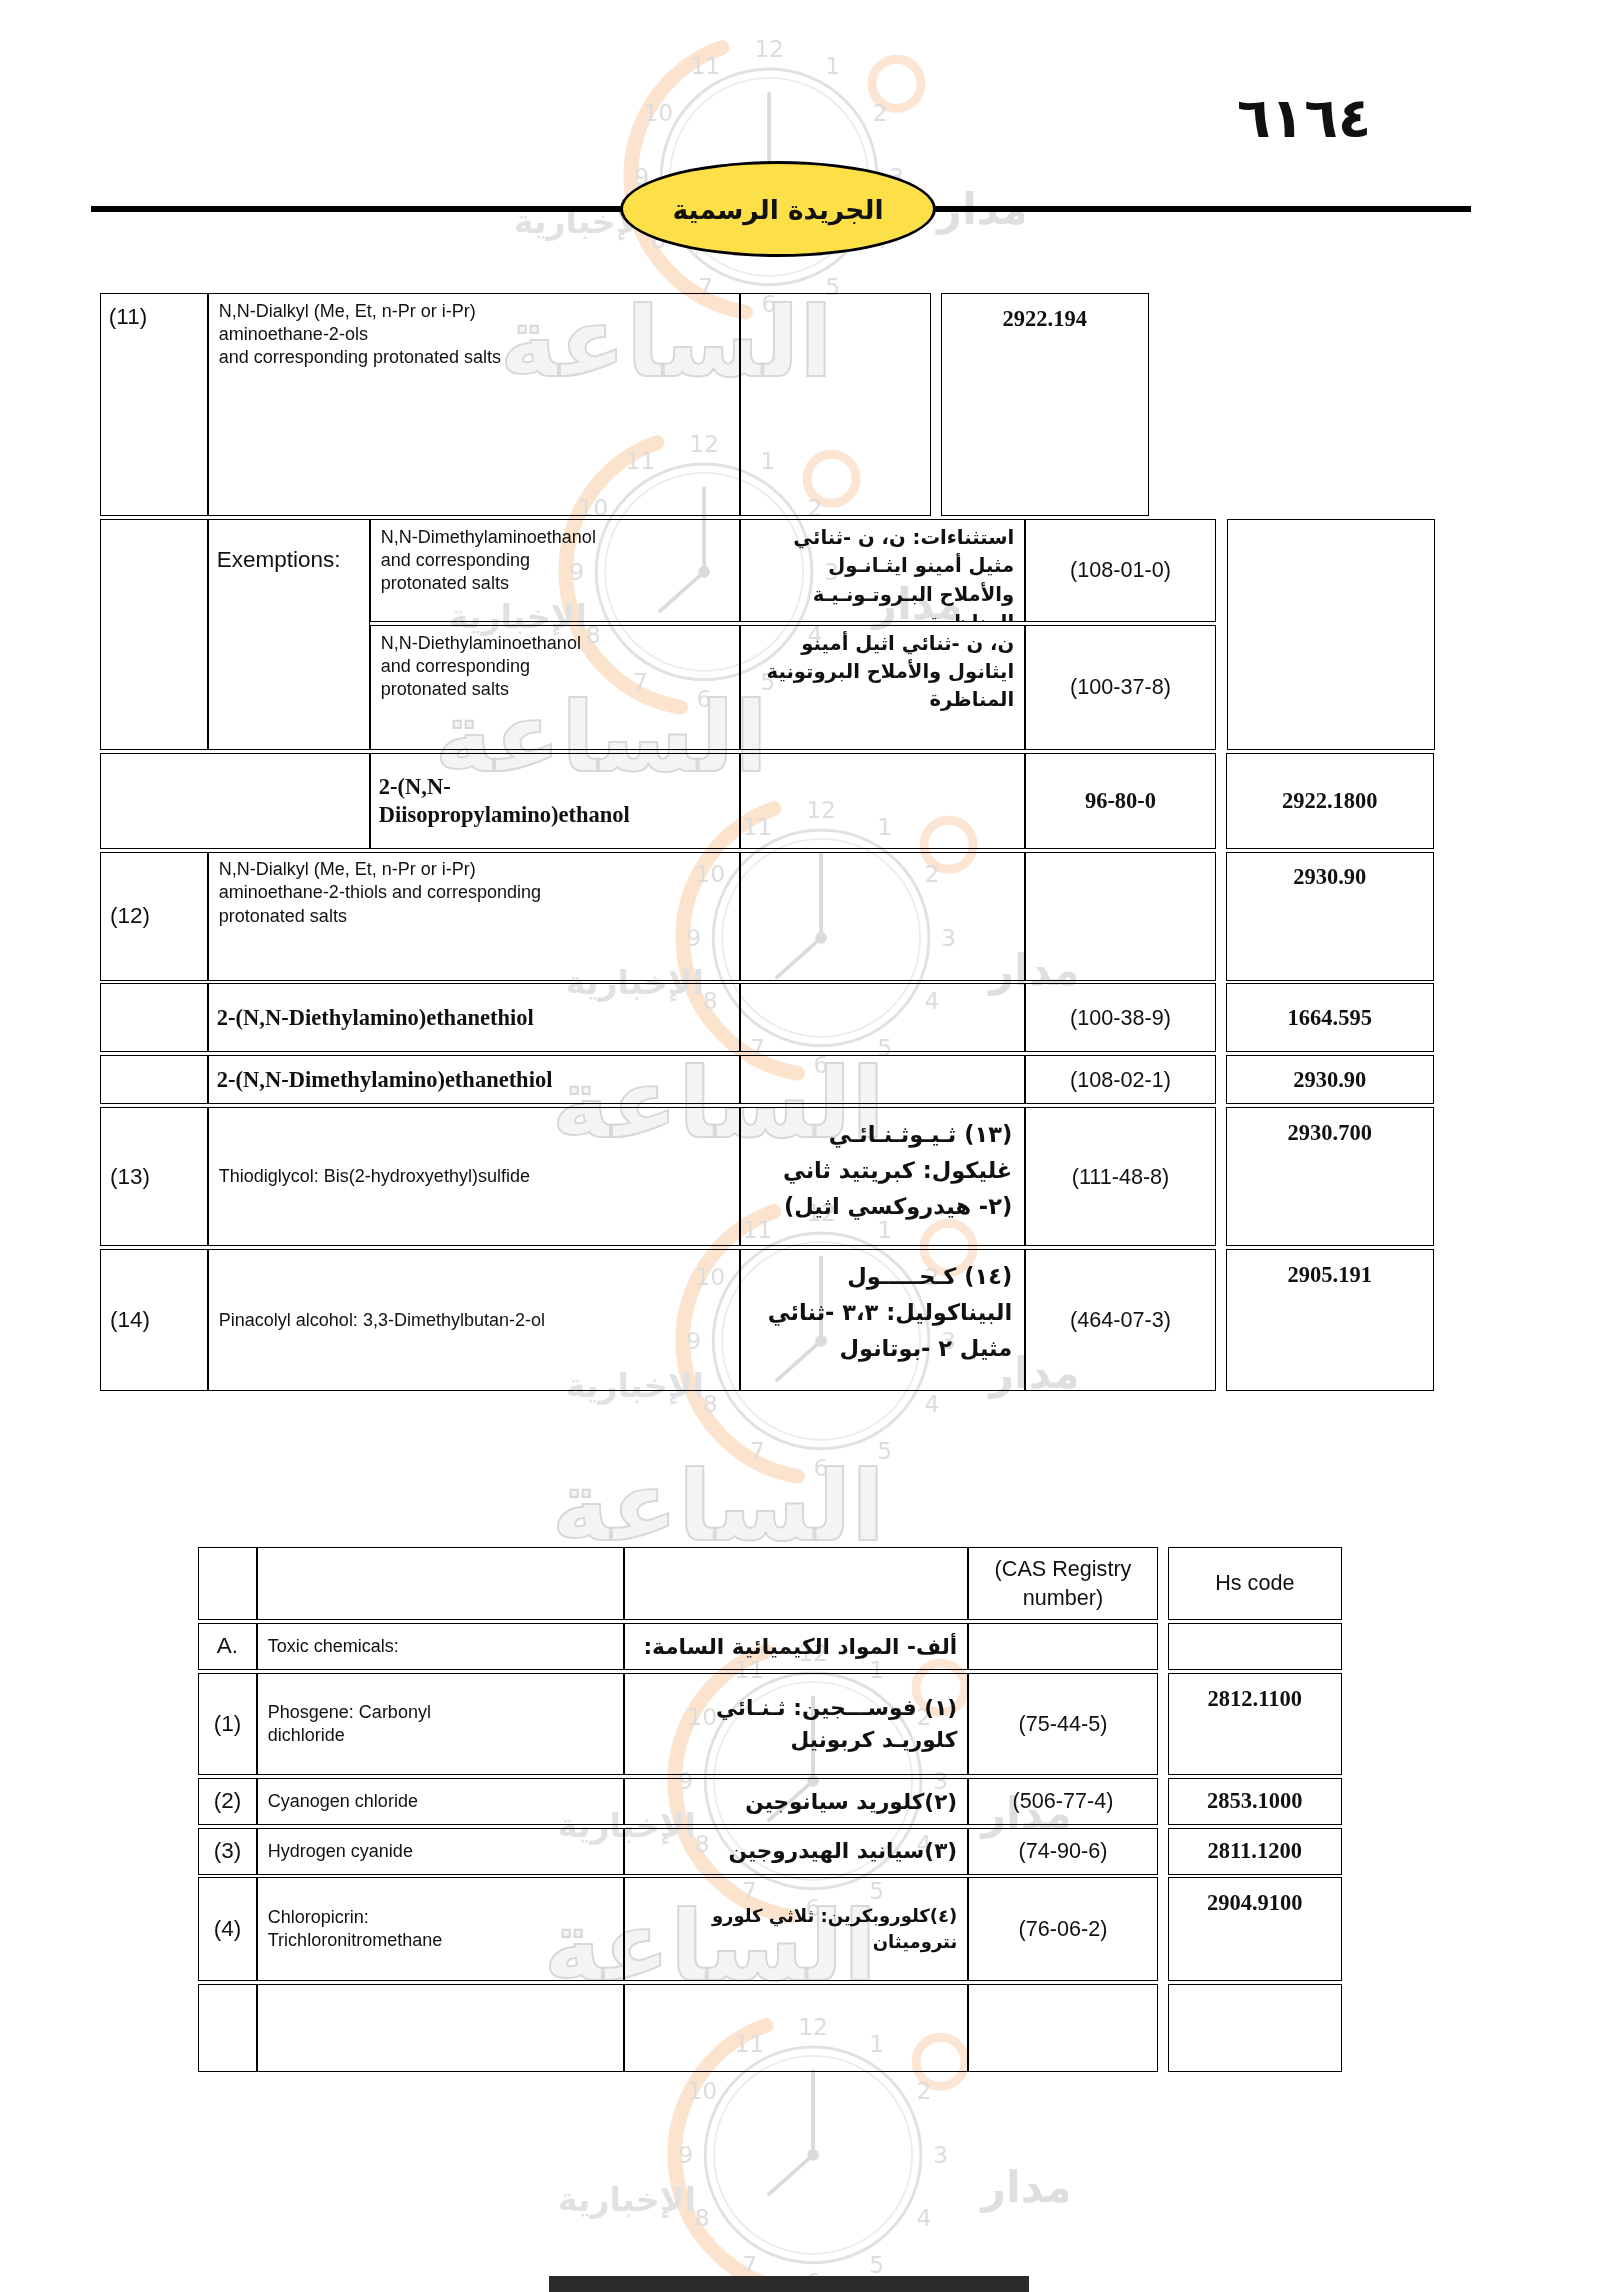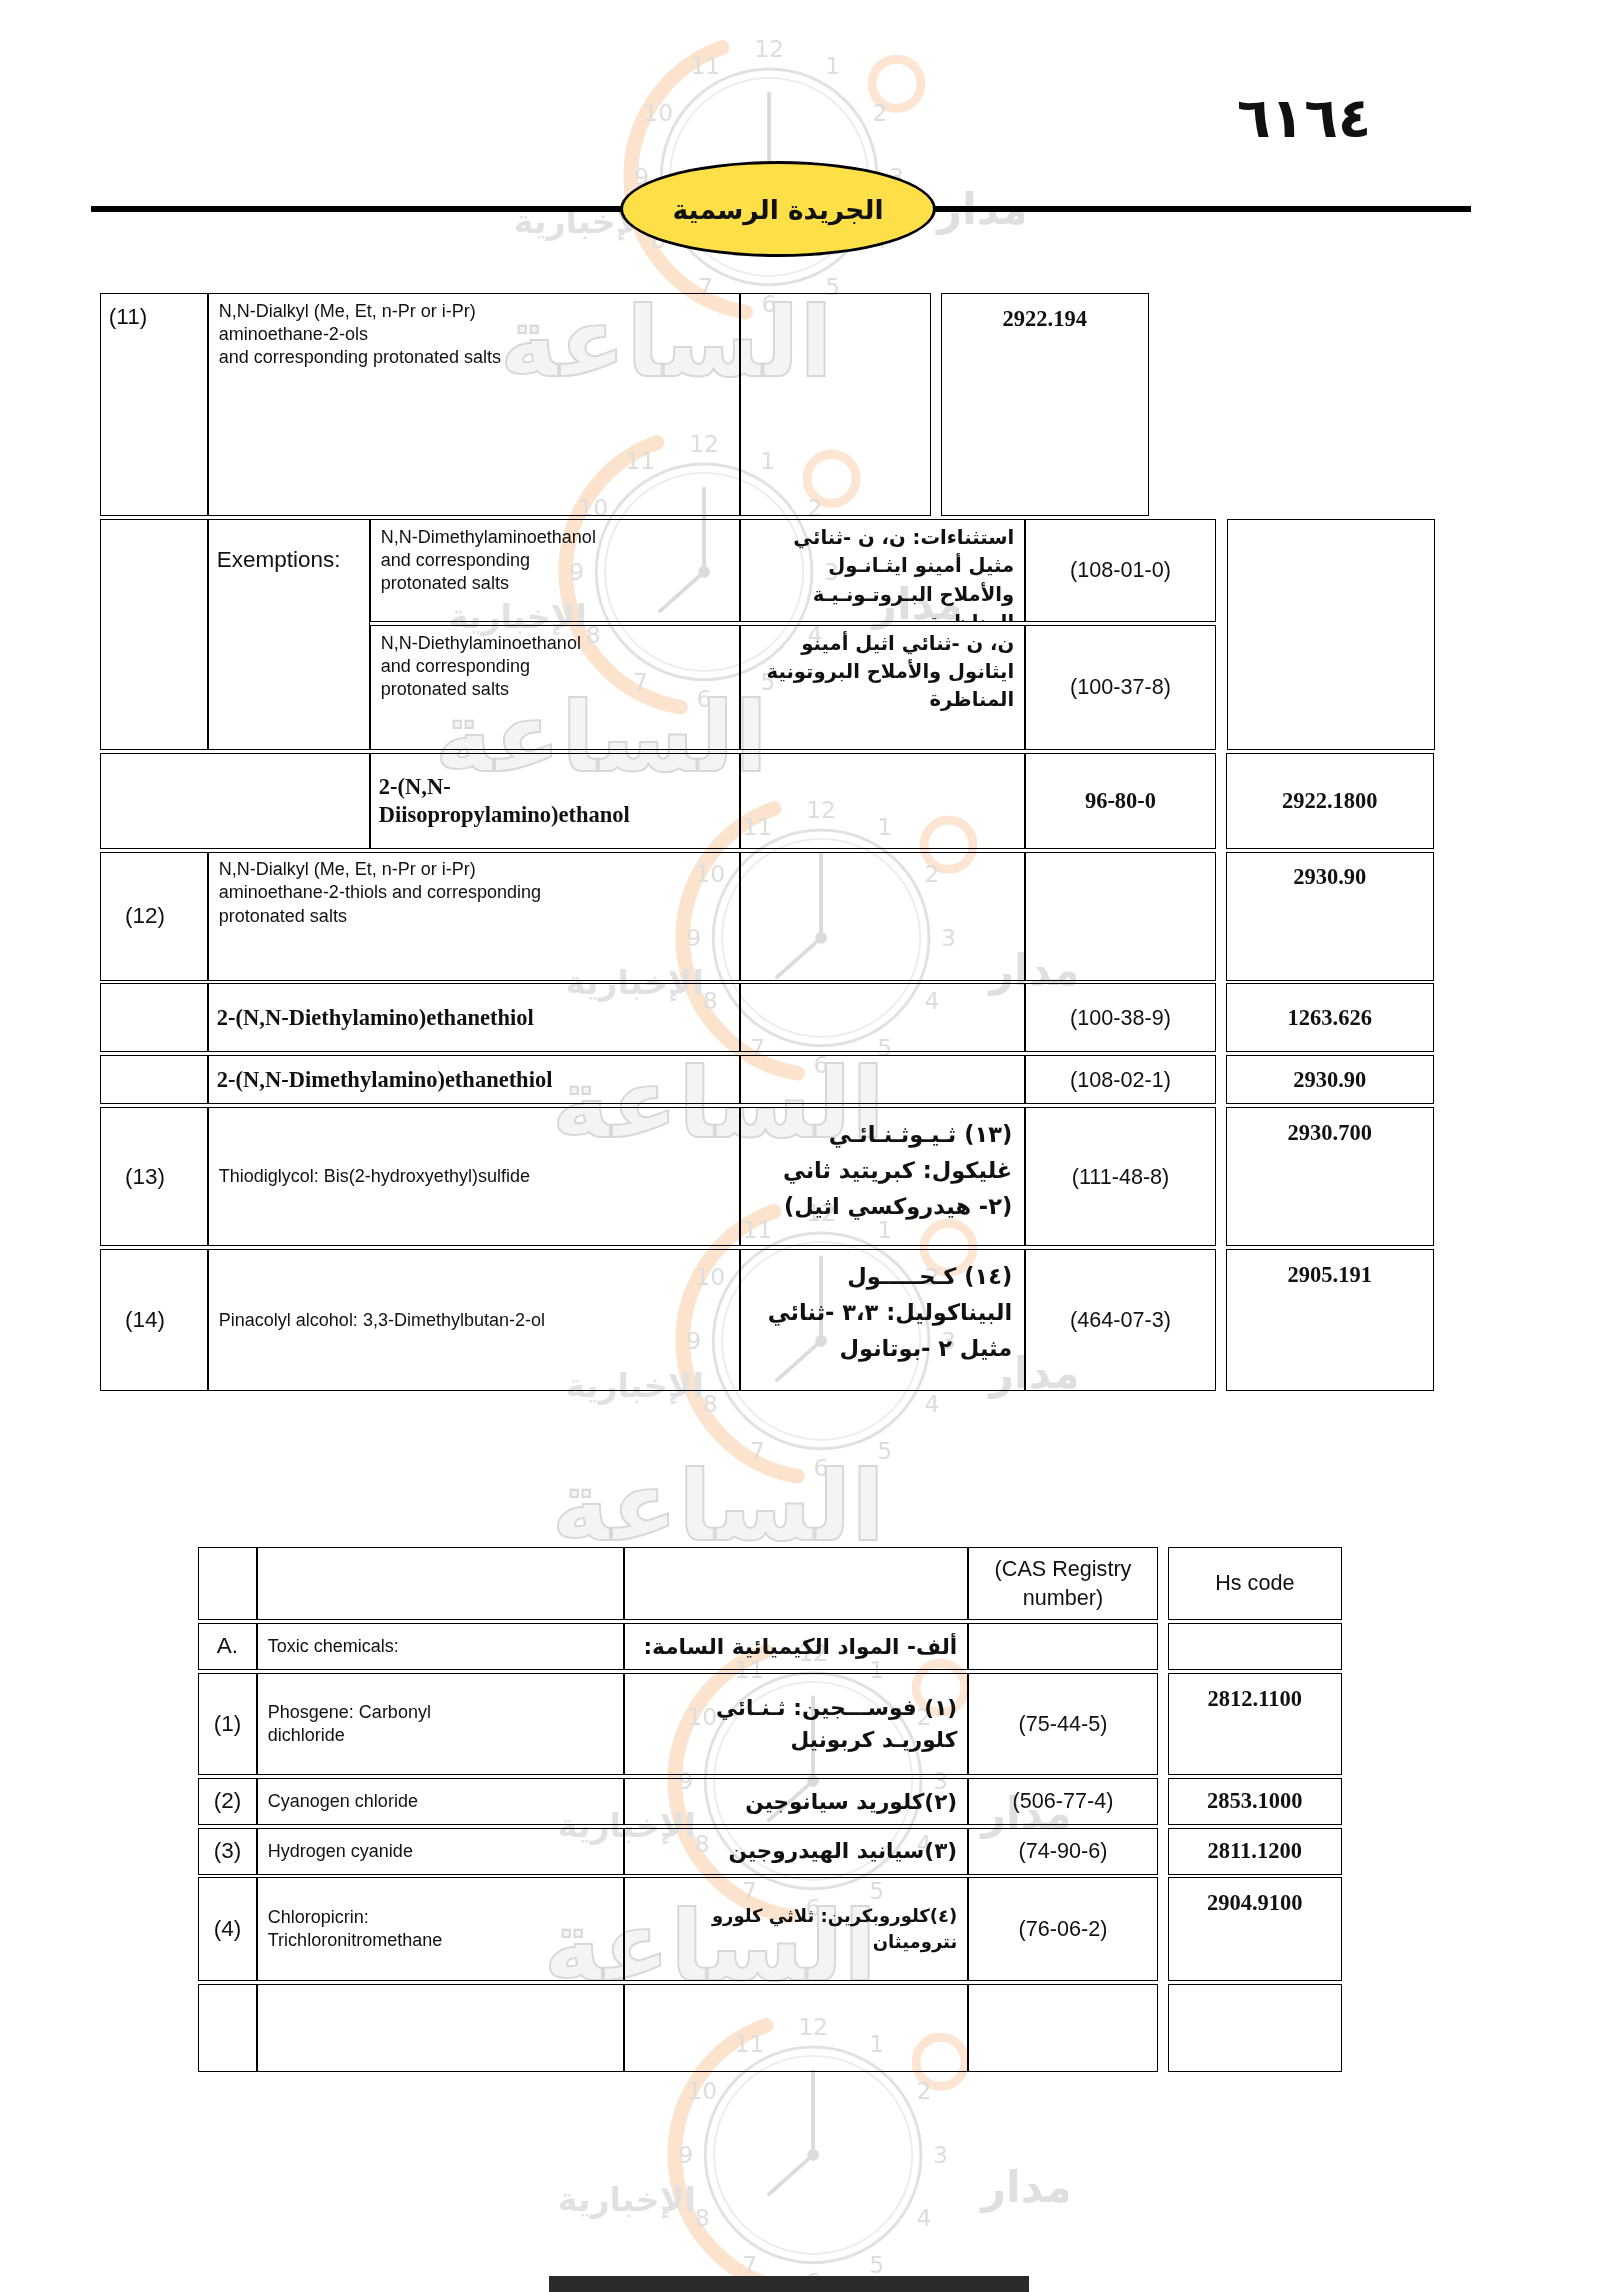--- a/index.html
+++ b/index.html
@@ -36,21 +36,21 @@
   
   .col-a{width:108px}.col-b{width:162px}.col-c{width:370px}
   .col-bc{width:532px}.col-ab{width:270px}
   .col-d{width:285px}.col-e{width:191px}.col-f{width:208px}
 
   
   .c2a{width:59px}.c2b{width:367px}.c2c{width:344px}.c2d{width:190px}.c2f{width:174px}
 
   
   .idx{font-size:22.5px;padding:9.8px 7.8px}
-  .idx.vc{display:flex;align-items:center;padding:0 24px}
+  .idx.vc{display:flex;align-items:center;padding:0 9px}
   .idx.cc{display:flex;align-items:center;justify-content:center;padding:0}
   .en{font-size:18px;line-height:1.28;padding:5.9px 9.8px}
   .pre{white-space:pre-line}
   .vcenter{display:flex;align-items:center}
   .enserif{font-family:"Liberation Serif",serif;font-weight:bold;font-size:22.5px;
            display:flex;align-items:center;padding:3.9px 7.8px;line-height:1.25}
   .ar{direction:rtl;text-align:right;font-family:"DejaVu Sans",sans-serif;
       font-weight:bold;font-size:22.5px;line-height:1.6;padding:7.8px 11.8px}
   .ar.vcenter{display:flex;align-items:center}
   .arsm{font-size:19.6px;line-height:1.45;padding:3.9px 9.8px}
@@ -313,21 +313,21 @@
       <div class="hgap"></div>
       <div class="cell col-f hs hstop">2930.90</div>
     </div>
 
     <div class="trow" style="height:69px">
       <div class="cell col-a"></div>
       <div class="cell col-bc enserif">2-(N,N-Diethylamino)ethanethiol</div>
       <div class="cell col-d"></div>
       <div class="cell col-e cas">(100-38-9)</div>
       <div class="hgap"></div>
-      <div class="cell col-f hs">1263.626</div>
+      <div class="cell col-f hs">1664.595</div>
     </div>
 
     <div class="trow" style="height:49px">
       <div class="cell col-a"></div>
       <div class="cell col-bc enserif">2-(N,N-Dimethylamino)ethanethiol</div>
       <div class="cell col-d"></div>
       <div class="cell col-e cas">(108-02-1)</div>
       <div class="hgap"></div>
       <div class="cell col-f hs">2930.90</div>
     </div>

